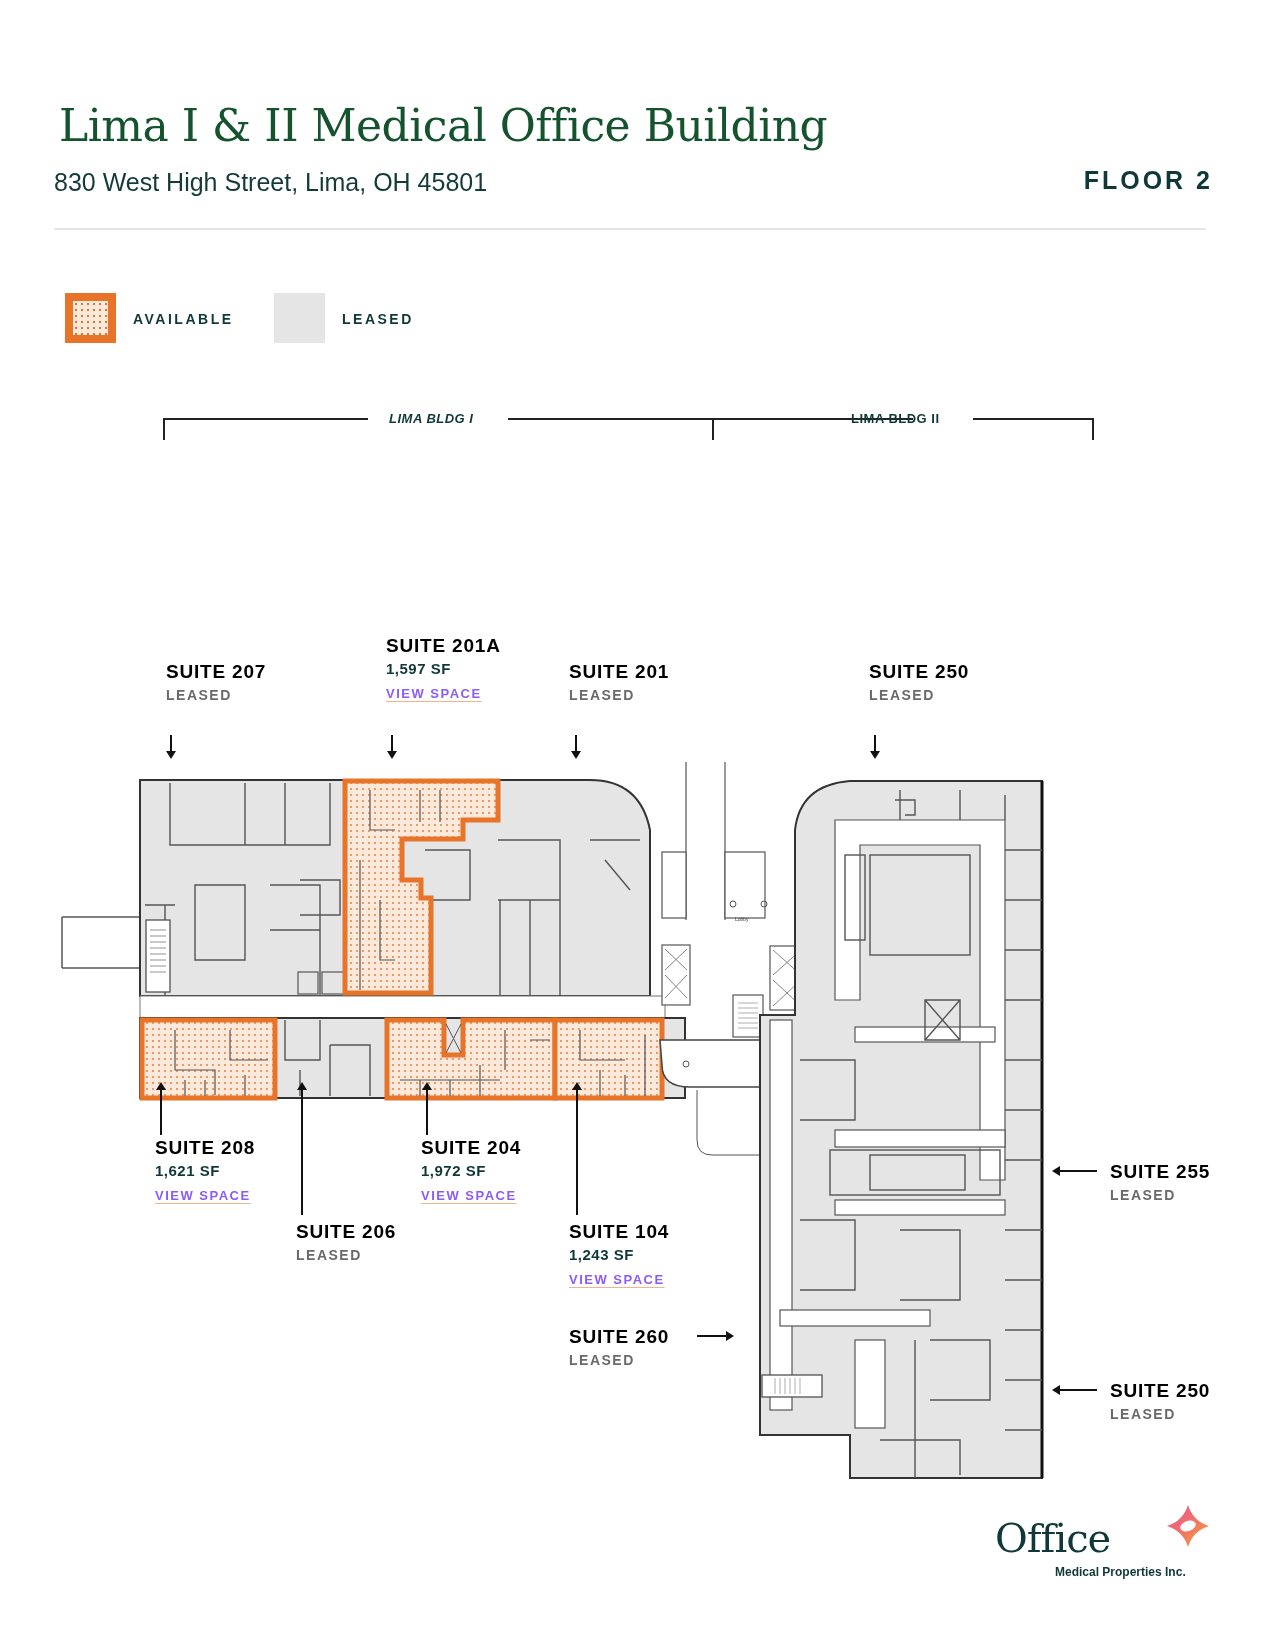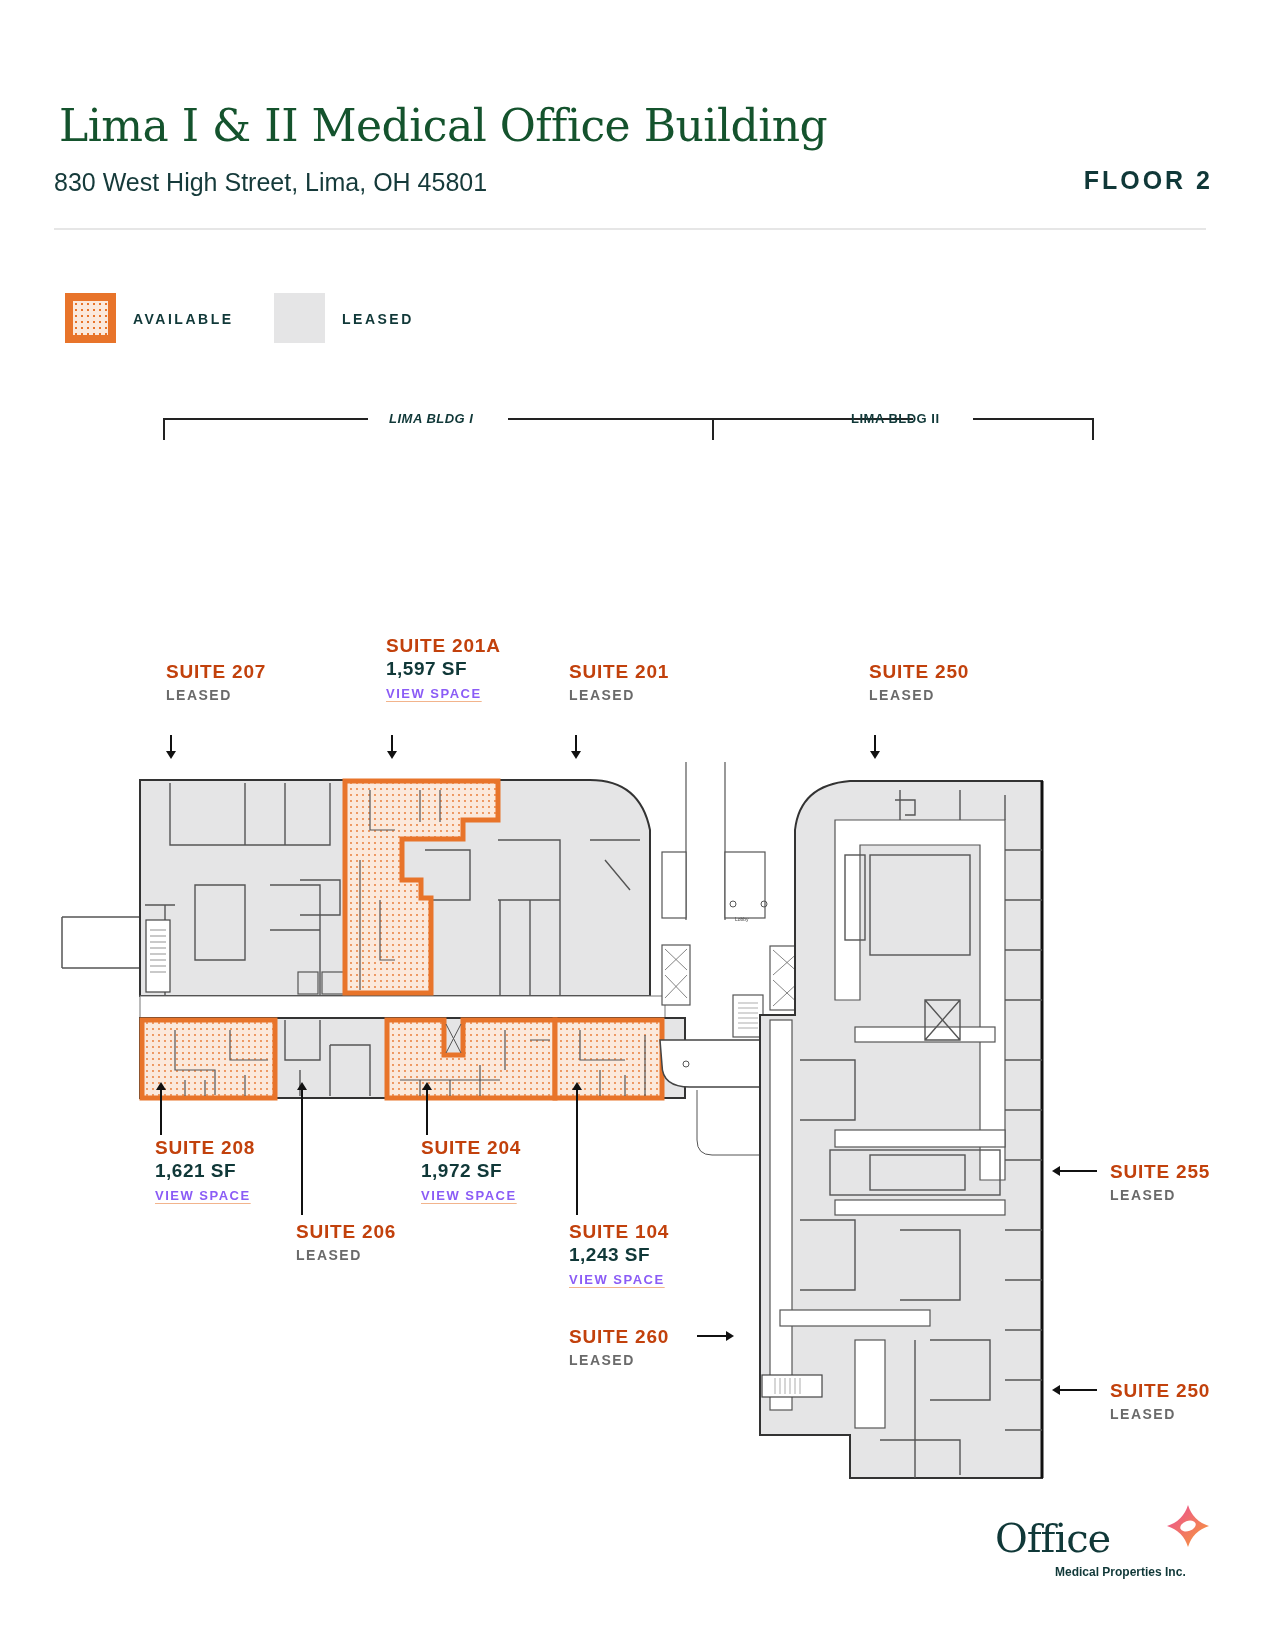--- a/index.html
+++ b/index.html
@@ -11,22 +11,22 @@
   .floor { right: 62px; top: 166px; font-size: 25px; font-weight: 700; letter-spacing: 3px; color: #103838; }
   .divider { left: 54px; top: 228px; width: 1152px; height: 2px; background: #e6e6e6; }
   .legend-swatch-avail { left: 65px; top: 293px; width: 51px; height: 50px; background: #e8742a; padding: 8px; }
   .legend-swatch-avail .inner { width: 100%; height: 100%; background-color: #fbe9dc; background-image: radial-gradient(#e8742a 1px, transparent 1.3px); background-size: 6px 6px; }
   .legend-swatch-leased { left: 274px; top: 293px; width: 51px; height: 50px; background: #e5e5e6; }
   .legend-label { font-size: 14px; font-weight: 700; letter-spacing: 2.5px; color: #103838; top: 311px; }
   .bracket-line { background: #222; height: 2px; }
   .bracket-tick { background: #222; width: 2px; }
   .bldg-label { top: 411px; font-size: 13px; font-weight: 700; letter-spacing: 0.5px; color: #103838; white-space: nowrap; }
   .suite { white-space: nowrap; }
-  .suite .name { font-size: 19px; font-weight: 700; letter-spacing: 0.8px; color: #c2410c; line-height: 23px; display: block; text-align: center; }
-  .suite .sf { font-size: 19px; font-weight: 700; letter-spacing: 0.5px; color: #103838; line-height: 23px; display: block; }
+  .suite .name { font-size: 19px; font-weight: 700; letter-spacing: 0.8px; color: #000000; line-height: 23px; display: block; text-align: center; }
+  .suite .sf { font-size: 15px; font-weight: 700; letter-spacing: 0.5px; color: #103838; line-height: 23px; display: block; }
   .suite .status { font-size: 14px; font-weight: 700; letter-spacing: 1.5px; color: #6a6a6a; line-height: 20px; display: block; margin-top: 2px; }
   .suite .link { font-size: 13px; font-weight: 700; letter-spacing: 1.5px; color: #8b5cf6; line-height: 20px; display: inline-block; margin-top: 4px; text-decoration: underline; text-decoration-color: #f2b48c; text-underline-offset: 3px; cursor: pointer; }
   .plan { left: 0; top: 0; width: 1275px; height: 1650px; pointer-events: none; }
   .logo { left: 995px; top: 1515px; width: 230px; height: 80px; }
   .logo .word { position: absolute; left: 0; top: 0; font-family: "DejaVu Serif", serif; font-size: 40px; font-weight: 500; color: #103838; letter-spacing: -1px; }
   .logo .sub { position: absolute; left: 60px; top: 50px; font-size: 12px; font-weight: 700; color: #103838; white-space: nowrap; }
   .logo .mark { position: absolute; left: 170px; top: -12px; width: 46px; height: 46px; }
 </style>
 </head>
 <body>

